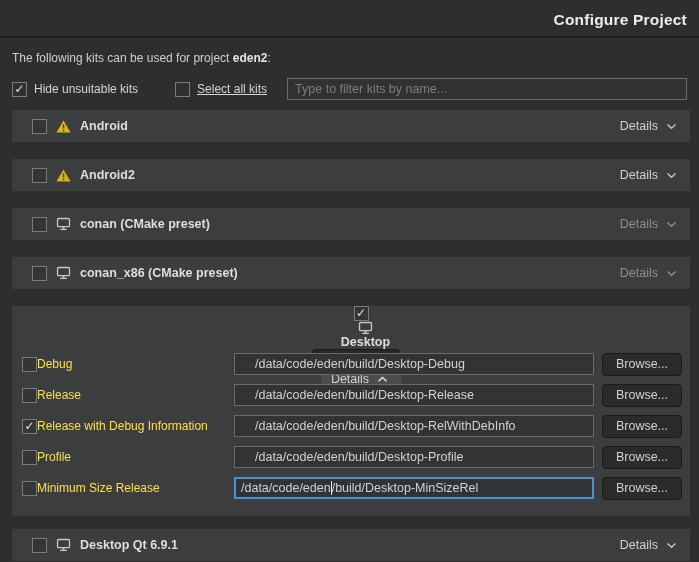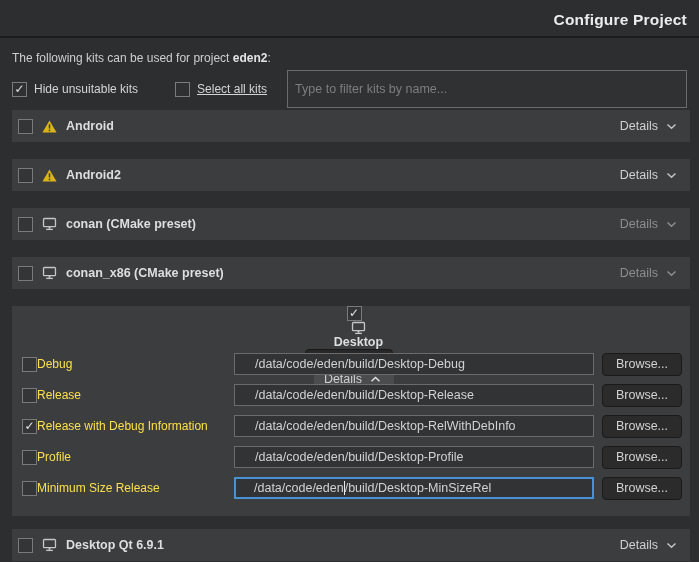--- a/index.html
+++ b/index.html
@@ -29,34 +29,34 @@
     background:#2f3032; border:1px solid #7c7c7c;
     display:inline-flex; align-items:center; justify-content:center;
     cursor:default;
   }
   .cb.checked::after {
     content:"✓"; color:#e6e6e6; font-size:12px; line-height:1;
     font-family:"DejaVu Sans",sans-serif; margin-top:-1px;
   }
 
   .filter-input {
-    flex:1; margin-left:20px; height:38px;
+    flex:1; margin-left:20px; height:22px;
     background:#303133; border:1px solid #6b6b6b;
     color:#d6d6d6; font-size:12.5px; padding:0 7px;
     font-family:"Liberation Sans","DejaVu Sans",sans-serif;
     outline:none;
   }
   .filter-input::placeholder { color:#7e7e7e; }
 
   
   .kits { margin:10px 9px 0 12px; }
 
   .kit-row {
     background:#3b3d3f; height:32px; display:flex; align-items:center;
-    padding-left:6px; margin-bottom:17px;
+    padding-left:20px; margin-bottom:17px;
   }
   .kit-row .cb, .config-row .cb { background:#333537; border-color:#7a7a7a; }
   .kit-icon { margin-left:9px; display:inline-flex; align-items:center; }
   .kit-name { margin-left:9px; font-weight:bold; font-size:12.5px; color:#dedede; }
   .spacer { flex:1; }
 
   .details-btn {
     display:flex; align-items:center; gap:8px; height:100%;
     padding:0 13px 0 10px; color:#d0d0d0; font-size:12.5px; cursor:default;
   }
@@ -79,21 +79,21 @@
     margin:0 8px 9px 10px;
   }
   .config-label { margin-left:0; width:197px; color:#fde047; }
 
   .path-input {
     flex:1; height:22px; background:#313335; border:1px solid #6b6b6b;
     color:#d2d2d2; font-size:12.5px; padding:0 20px;
     font-family:"Liberation Sans","DejaVu Sans",sans-serif; outline:none;
   }
   .path-input.focused {
-    display:flex; align-items:center; border:2px solid #4a90d4; padding:0 18px;
+    display:flex; align-items:center; border:2px solid #4a90d4; padding:0 5px;
     white-space:pre; overflow:hidden;
   }
   .caret { width:1px; height:14px; background:#eaeaea; flex:0 0 1px; }
 
   .browse-btn {
     margin-left:8px; width:80px; height:23px;
     background:#2b2b2b; border:1px solid #1a1a1a; border-radius:4px;
     color:#d2d2d2; font-size:12.5px;
     font-family:"Liberation Sans","DejaVu Sans",sans-serif; cursor:default;
   }

